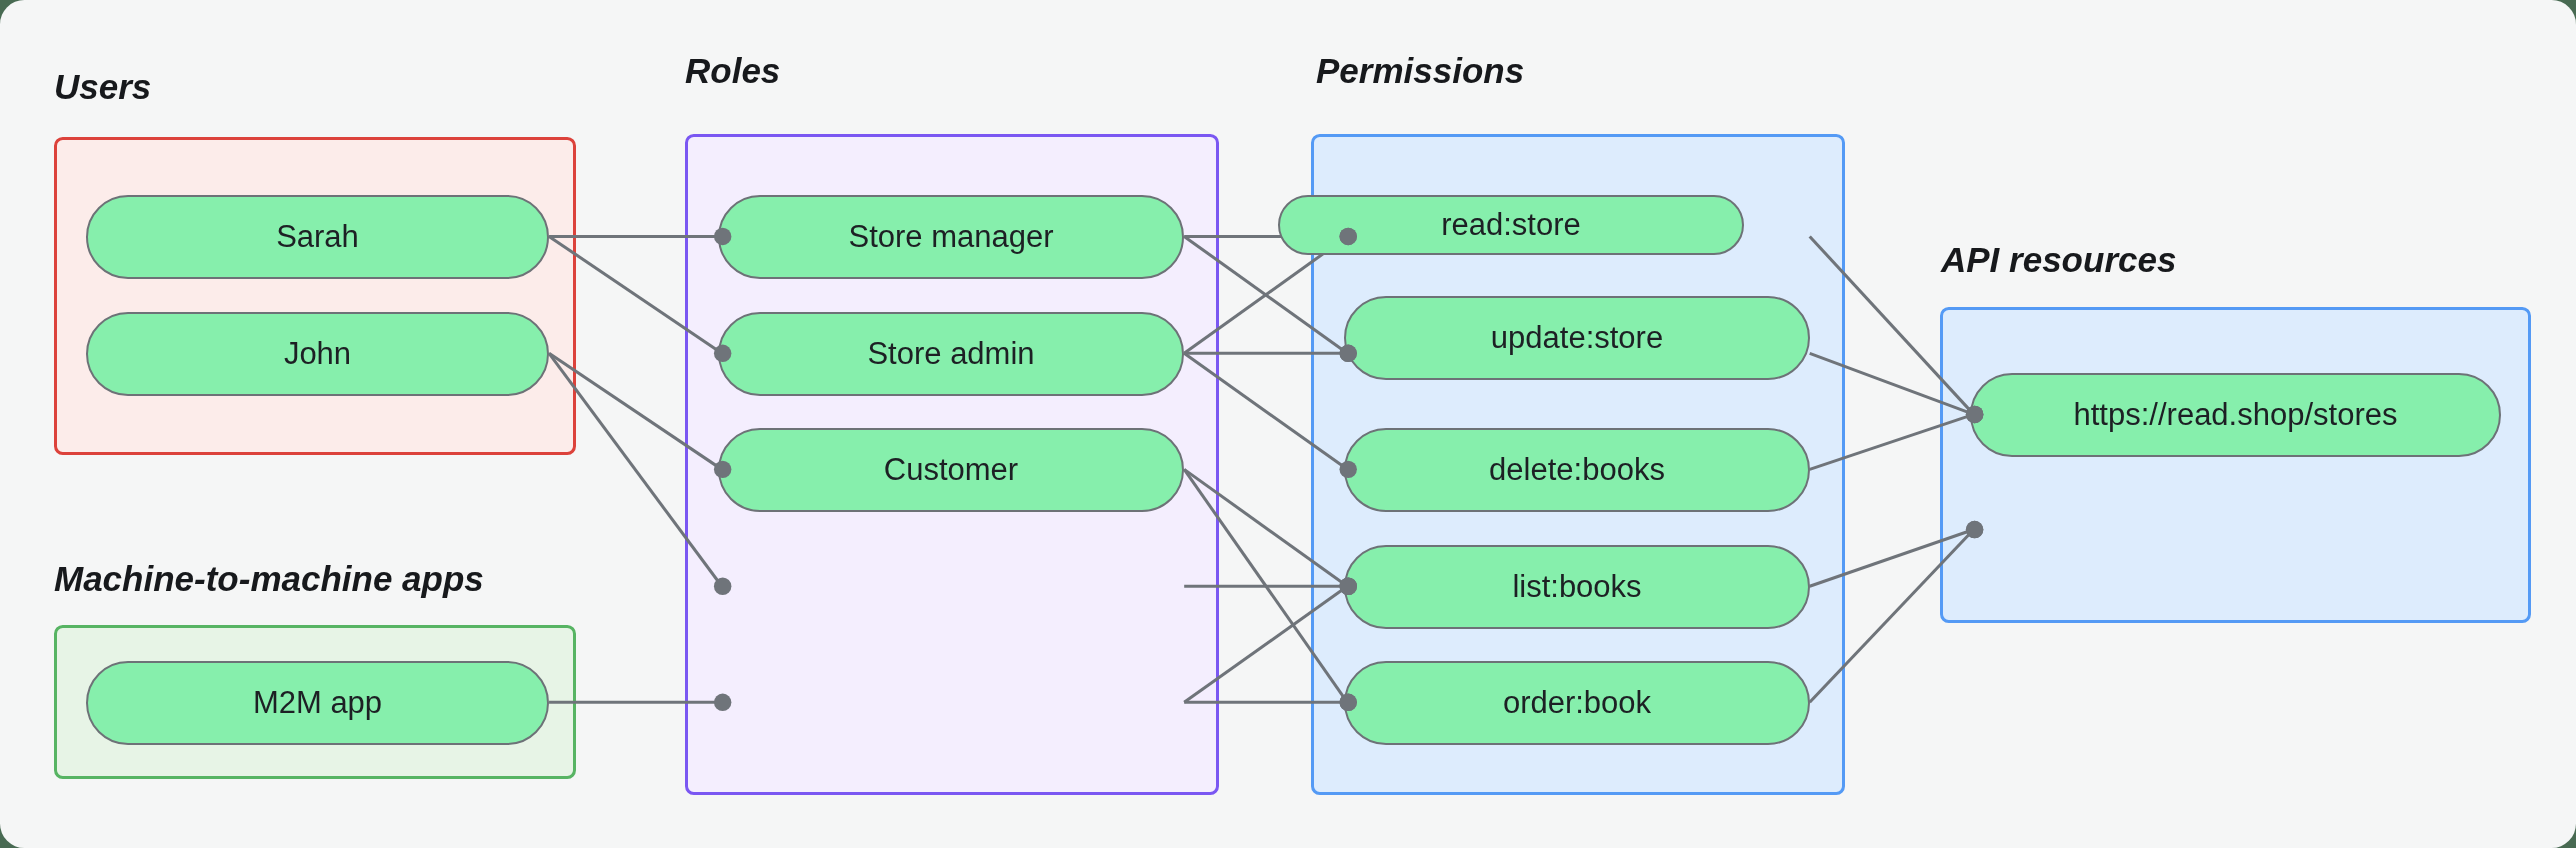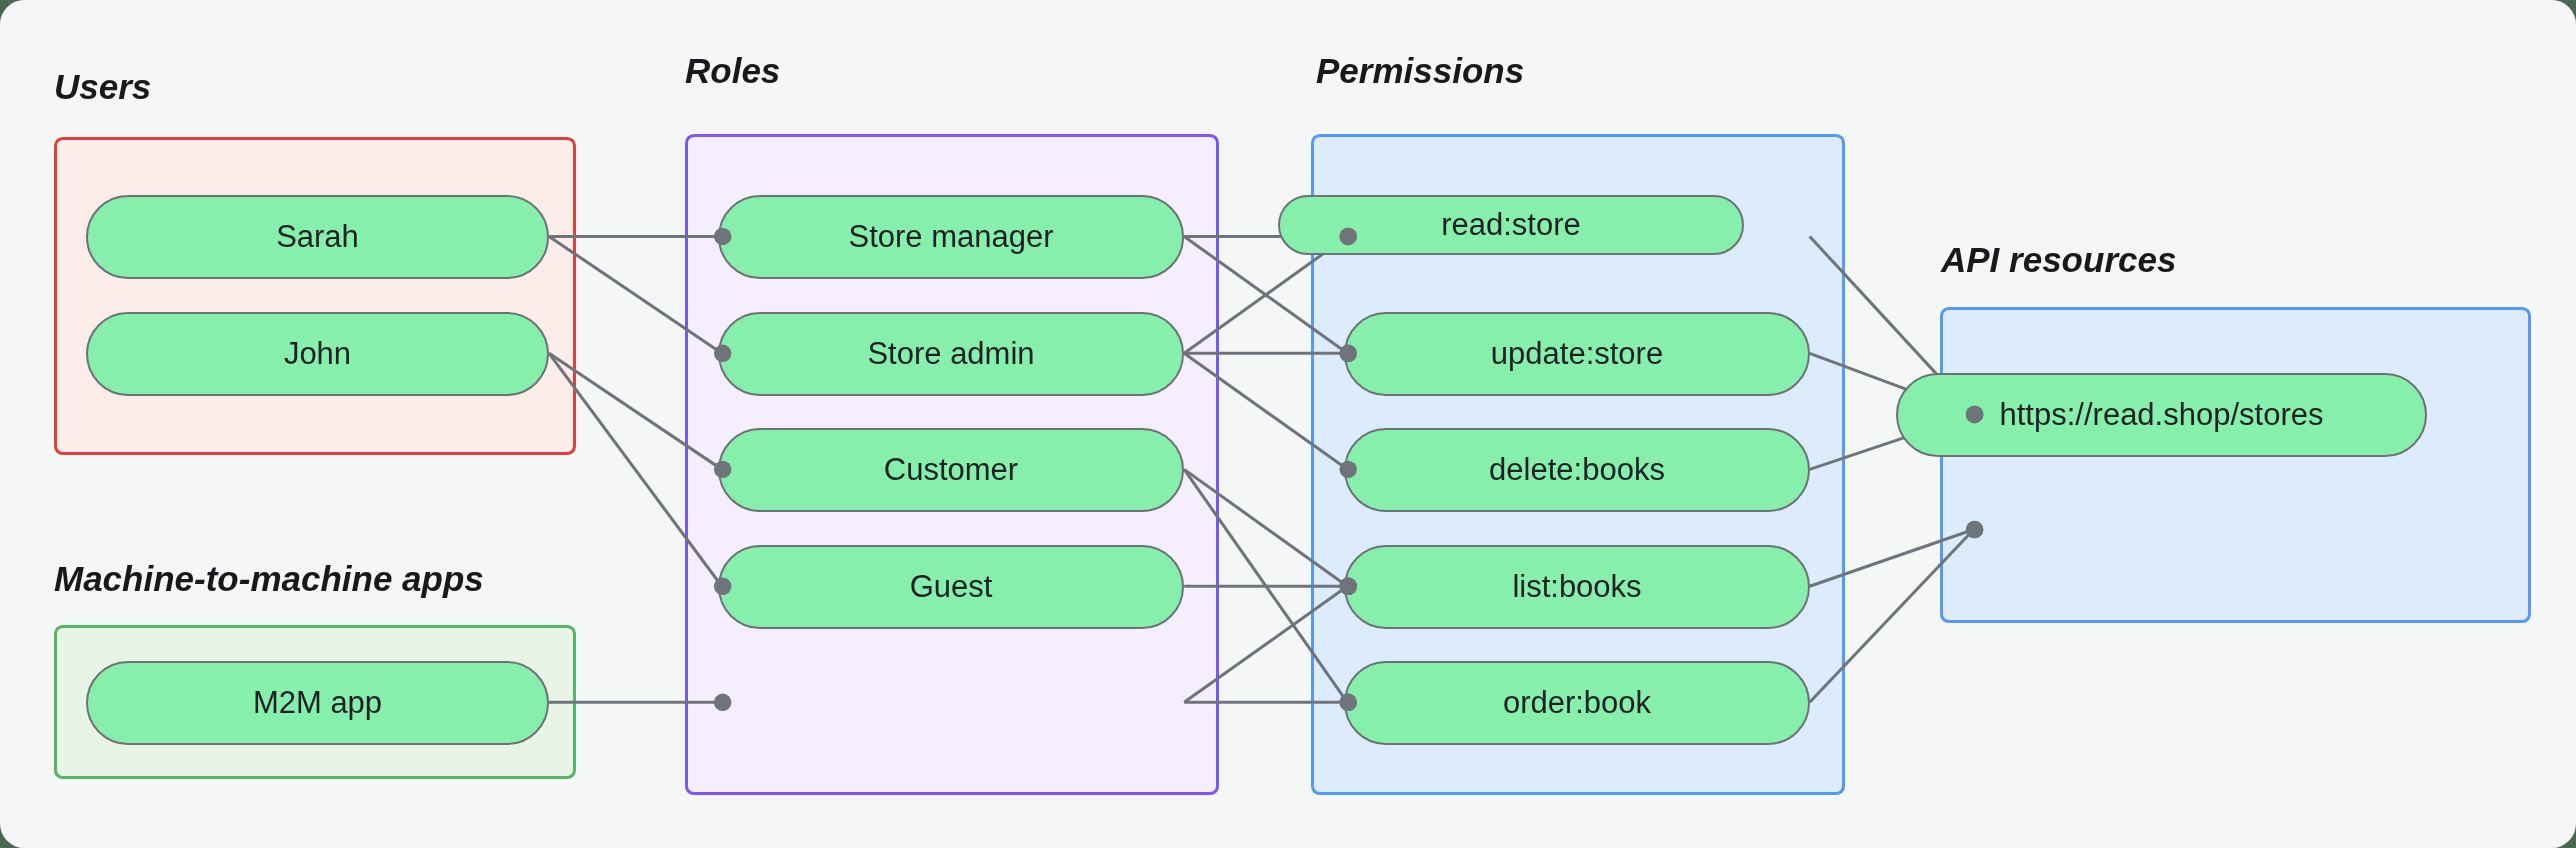--- a/index.html
+++ b/index.html
@@ -50,27 +50,26 @@
       <line x1="2074" y1="672" x2="2262" y2="607" stroke="#6f747a" stroke-width="3.5"></line>
       <line x1="2074" y1="805" x2="2262" y2="607" stroke="#6f747a" stroke-width="3.5"></line>
     </svg>
   <div id="pills-layer">
       <div class="pill" style="left: 86px; top: 195px; width: 463px; height: 84px; border-radius: 42px;">Sarah</div>
       <div class="pill" style="left: 86px; top: 312px; width: 463px; height: 84px; border-radius: 42px;">John</div>
       <div class="pill" style="left: 86px; top: 661px; width: 463px; height: 84px; border-radius: 42px;">M2M app</div>
       <div class="pill" style="left: 718px; top: 195px; width: 466px; height: 84px; border-radius: 42px;">Store manager</div>
       <div class="pill" style="left: 718px; top: 312px; width: 466px; height: 84px; border-radius: 42px;">Store admin</div>
       <div class="pill" style="left: 718px; top: 428px; width: 466px; height: 84px; border-radius: 42px;">Customer</div>
-      <div class="pill" style="left: 718px; top: 545px; width: 466px; height: 84px; border-radius: 42px;">Guest</div>
       <div class="pill" style="left: 1278px; top: 195px; width: 466px; height: 60px; border-radius: 42px;">read:store</div>
-      <div class="pill" style="left: 1344px; top: 312px; width: 466px; height: 84px; border-radius: 42px;">update:store</div>
+      <div class="pill" style="left: 1344px; top: 296px; width: 466px; height: 84px; border-radius: 42px;">update:store</div>
       <div class="pill" style="left: 1344px; top: 428px; width: 466px; height: 84px; border-radius: 42px;">delete:books</div>
       <div class="pill" style="left: 1344px; top: 545px; width: 466px; height: 84px; border-radius: 42px;">list:books</div>
       <div class="pill" style="left: 1344px; top: 661px; width: 466px; height: 84px; border-radius: 42px;">order:book</div>
-      <div class="pill" style="left: 1896px; top: 373px; width: 531px; height: 84px; border-radius: 42px;">https://read.shop/stores</div>
+      <div class="pill" style="left: 1970px; top: 373px; width: 531px; height: 84px; border-radius: 42px;">https://read.shop/stores</div>
     </div>
   <svg id="dots-svg" class="layer" width="2576" height="848" viewBox="0 0 2952 972">
       <circle cx="828" cy="271" r="10" fill="#6f747a"></circle>
       <circle cx="828" cy="405" r="10" fill="#6f747a"></circle>
       <circle cx="828" cy="538" r="10" fill="#6f747a"></circle>
       <circle cx="828" cy="672" r="10" fill="#6f747a"></circle>
       <circle cx="828" cy="805" r="10" fill="#6f747a"></circle>
       <circle cx="1545" cy="271" r="10" fill="#6f747a"></circle>
       <circle cx="1545" cy="405" r="10" fill="#6f747a"></circle>
       <circle cx="1545" cy="271" r="10" fill="#6f747a"></circle>

